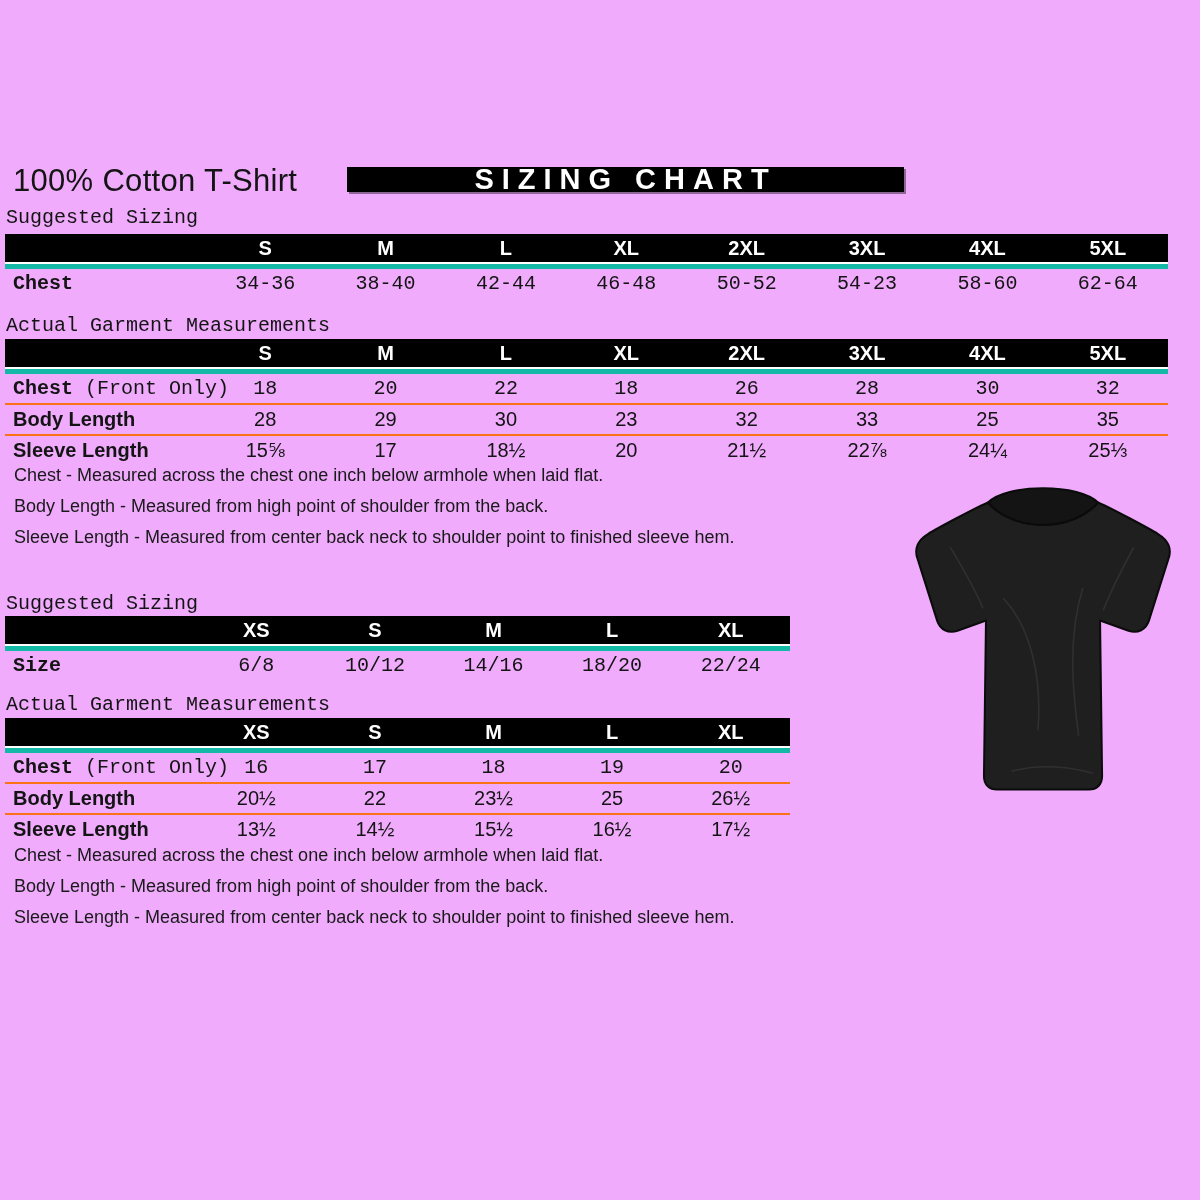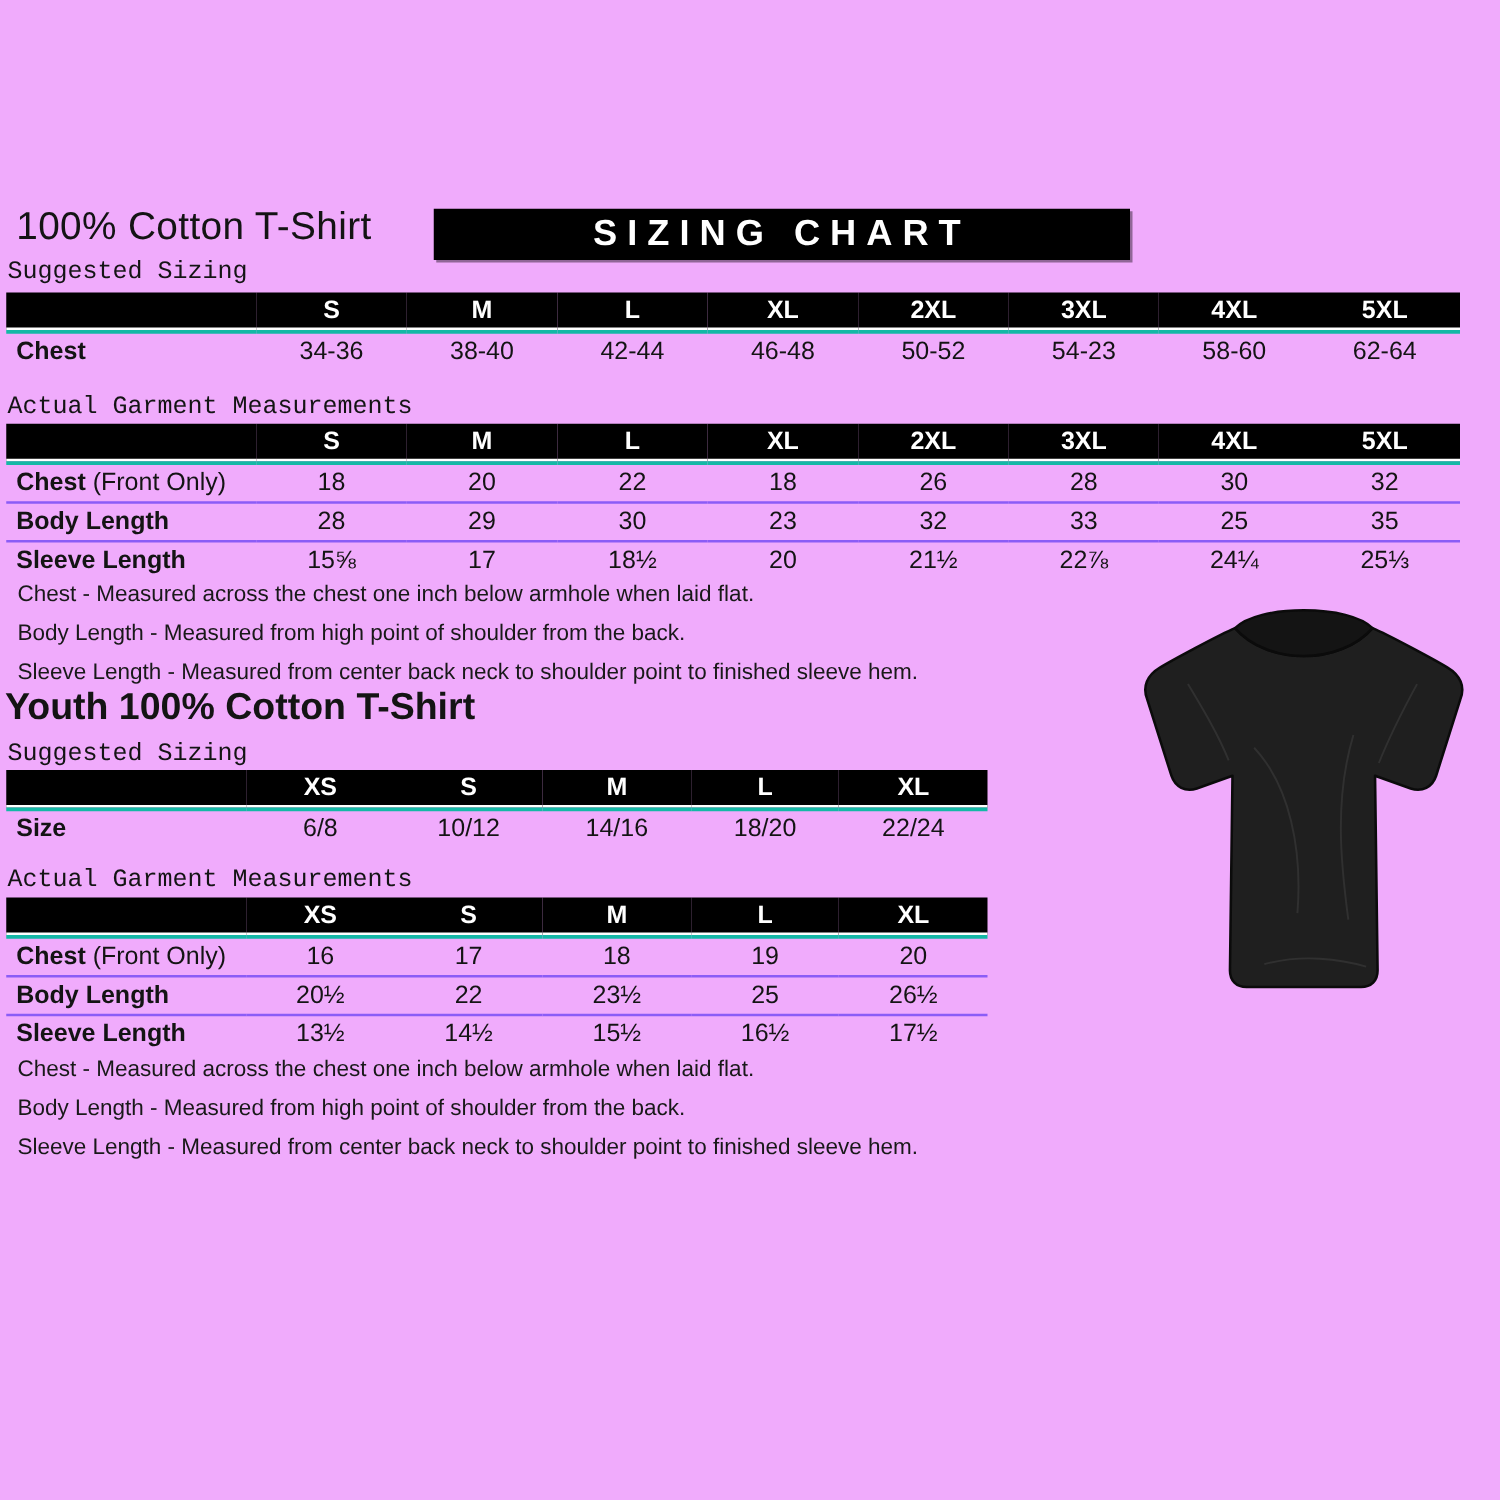--- a/index.html
+++ b/index.html
@@ -1,32 +1,32 @@
 <!DOCTYPE html>
 <html><head>
 <meta charset="utf-8">
 <style>
   html,body{margin:0;padding:0;background:#fff;}
   .canvas{
     position:relative;width:1200px;height:1200px;background:#f0abfc;overflow:hidden;
     font-family:"Liberation Sans",sans-serif;color:#141414;
   }
   .title1{position:absolute;left:13px;top:163px;font-size:31px;font-weight:400;letter-spacing:0.3px;white-space:nowrap;}
-  .banner{position:absolute;left:347px;top:167px;width:557px;height:41px;background:#000;
+  .banner{position:absolute;left:347px;top:167px;width:557px;height:25px;background:#000;
     display:flex;align-items:center;justify-content:center;box-shadow:2px 2px 0 rgba(0,0,0,0.4);}
   .banner-text{color:#fff;font-weight:bold;font-size:29px;letter-spacing:8px;white-space:nowrap;}
   .section-label{position:absolute;font-size:20px;font-weight:400;white-space:nowrap;font-family:Liberation Mono, monospace;}
   .title2{position:absolute;left:4px;top:549px;font-size:30px;font-weight:bold;white-space:nowrap;}
   table.sizing{position:absolute;border-collapse:separate;border-spacing:0;table-layout:fixed;}
   table.sizing th{background:#000;color:#fff;font-weight:bold;font-size:20px;height:28px;padding:0;text-align:center;border-bottom:2px solid #fff;}
   table.sizing td{text-align:center;font-size:20px;height:26px;padding:1px 0 2px 0;}
   table.sizing td.label-cell{text-align:left;padding-left:8px;font-weight:bold;white-space:nowrap;}
   table.sizing td.label-cell .suffix{font-weight:400;}
-  table.sizing tbody tr.r0 td{border-top:3px solid #14b8a6;}
-  table.sizing tbody tr.rn td{border-top:2px solid #8b5cf6;}
+  table.sizing tbody tr.r0 td{border-top:5px solid #14b8a6;font-family:Liberation Mono, monospace;}
+  table.sizing tbody tr.rn td{border-top:2px solid #f97316;}
   .notes{position:absolute;left:14px;font-size:18px;line-height:31px;color:#191919;}
   .tshirt{position:absolute;left:888px;top:476px;width:308px;height:336px;}
 </style>
 </head>
 <body>
 
 <div class="canvas">
 
   <div class="title1">100% Cotton T-Shirt</div>
 
@@ -139,21 +139,20 @@
         </tr>
       </tbody>
     </table>
 
   <div class="notes" style="top:460px;">
       <div>Chest - Measured across the chest one inch below armhole when laid flat.</div>
       <div>Body Length - Measured from high point of shoulder from the back.</div>
       <div>Sleeve Length - Measured from center back neck to shoulder point to finished sleeve hem.</div>
     </div>
 
-  <div class="title2">Youth 100% Cotton T-Shirt</div>
 
   <div class="section-label" style="left:6px;top:592px;">Suggested Sizing</div>
 
   <table class="sizing" style="left:5px;top:616px;width:785px;">
       <colgroup>
         <col style="width: 192px;">
         <col>
         <col>
         <col>
         <col>

